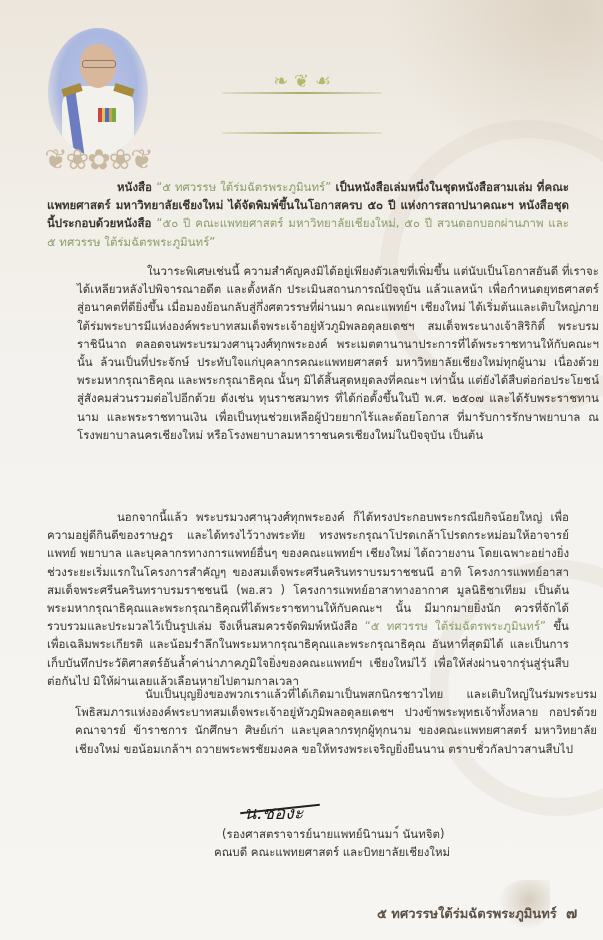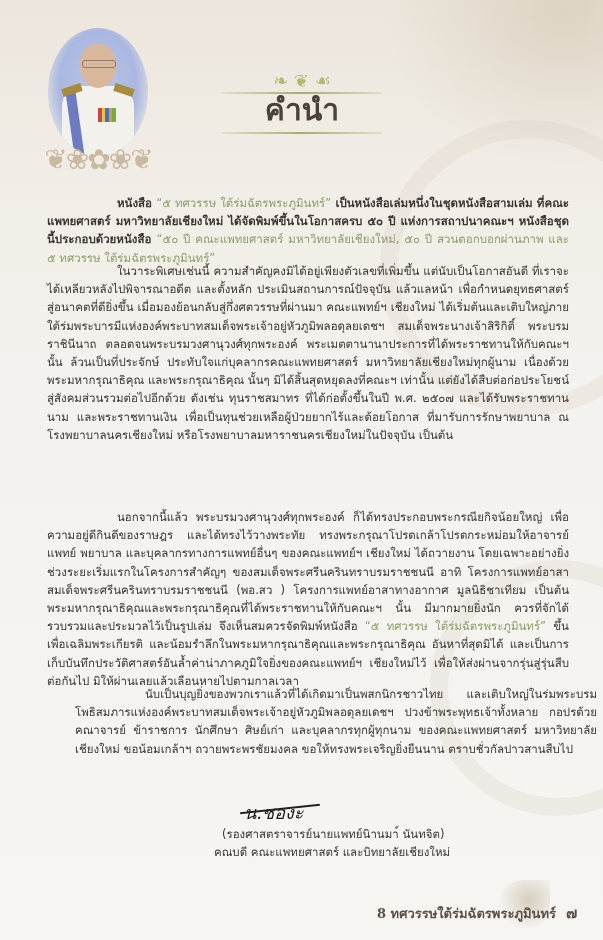--- a/index.html
+++ b/index.html
@@ -36,22 +36,22 @@
     color:#c8b9a0; font-size:28px; text-align:center; letter-spacing:-2px; line-height:40px;
   }
   .title-block { position:absolute; left:222px; top:70px; width:160px; height:80px; text-align:center; }
   .title-orn-top { position:absolute; left:0; top:0; width:160px; height:24px; color:#b3b96e; font-size:18px; line-height:22px; }
   .title-line { position:absolute; left:0; width:160px; height:2px; background: linear-gradient(90deg, rgba(166,172,100,0.2), #a9ad67, rgba(166,172,100,0.2)); }
   .title-text {
     position:absolute; left:0; top:22px; width:160px;
     font-family: "DejaVu Serif", serif; font-weight:bold; font-size:30px; color:#4b4138; line-height:36px;
   }
   .body-text { position:absolute; left:47px; width:522px; font-size:11.5px; line-height:18.2px; text-align:justify; text-align-last:left; }
-  .p1 { top:178px;margin-top:16px; }
-  .p2 { top:262px; }
+  .p1 { top:178px; }
+  .p2 { top:262px;margin-left:30px; }
   .p3 { top:496px;margin-top:12px; }
   .p4 { top:685px;margin-left:28px; }
   .indent { display:inline-block; width:70px; }
   .bold { font-weight:bold; color:#3a3530; }
   .green { color:#8c9f6a; }
   .signature {
     position:absolute; left:244px; top:778px; width:90px; height:34px;
     font-family: "DejaVu Serif", serif; font-style:italic; font-size:18px; color:#1b1b1b; line-height:34px;margin-top:18px;
   }
   .sig-line { position:absolute; left:240px; top:808px; width:80px; height:2px; background:#222; transform:rotate(-6deg); }
@@ -78,21 +78,20 @@
     <div class="medals"></div>
     <div class="head"></div>
     <div class="glasses"></div>
   </div>
   <div class="portrait-ornament">❦❀✿❀❦</div>
 </div>
 
 <div class="title-block">
   <div class="title-orn-top">❧ ❦ ☙</div>
   <div class="title-line" style="top:22px;"></div>
-  <div class="title-text">คำนำ</div>
   <div class="title-line" style="top:62px;"></div>
 </div>
 
 <div class="body-text p1">
   <span class="indent"></span><span class="bold">หนังสือ </span><span class="green">“๕ ทศวรรษ ใต้ร่มฉัตรพระภูมินทร์”</span><span class="bold"> เป็นหนังสือเล่มหนึ่งในชุดหนังสือสามเล่ม ที่คณะแพทยศาสตร์ มหาวิทยาลัยเชียงใหม่ ได้จัดพิมพ์ขึ้นในโอกาสครบ ๕๐ ปี แห่งการสถาปนาคณะฯ หนังสือชุดนี้ประกอบด้วยหนังสือ </span><span class="green">“๕๐ ปี คณะแพทยศาสตร์ มหาวิทยาลัยเชียงใหม่, ๕๐ ปี สวนดอกบอกผ่านภาพ และ ๕ ทศวรรษ ใต้ร่มฉัตรพระภูมินทร์”</span>
 </div>
 
 <div class="body-text p2">
   <span class="indent"></span><span>ในวาระพิเศษเช่นนี้ ความสำคัญคงมิได้อยู่เพียงตัวเลขที่เพิ่มขึ้น แต่นับเป็นโอกาสอันดี ที่เราจะได้เหลียวหลังไปพิจารณาอดีต และตั้งหลัก ประเมินสถานการณ์ปัจจุบัน แล้วแลหน้า เพื่อกำหนดยุทธศาสตร์สู่อนาคตที่ดียิ่งขึ้น เมื่อมองย้อนกลับสู่กึ่งศตวรรษที่ผ่านมา คณะแพทย์ฯ เชียงใหม่ ได้เริ่มต้นและเติบใหญ่ภายใต้ร่มพระบารมีแห่งองค์พระบาทสมเด็จพระเจ้าอยู่หัวภูมิพลอดุลยเดชฯ สมเด็จพระนางเจ้าสิริกิติ์ พระบรมราชินีนาถ ตลอดจนพระบรมวงศานุวงศ์ทุกพระองค์ พระเมตตานานาประการที่ได้พระราชทานให้กับคณะฯ นั้น ล้วนเป็นที่ประจักษ์ ประทับใจแก่บุคลากรคณะแพทยศาสตร์ มหาวิทยาลัยเชียงใหม่ทุกผู้นาม เนื่องด้วยพระมหากรุณาธิคุณ และพระกรุณาธิคุณ นั้นๆ มิได้สิ้นสุดหยุดลงที่คณะฯ เท่านั้น แต่ยังได้สืบต่อก่อประโยชน์สู่สังคมส่วนรวมต่อไปอีกด้วย ดังเช่น ทุนราชสมาทร ที่ได้ก่อตั้งขึ้นในปี พ.ศ. ๒๕๐๗ และได้รับพระราชทานนาม และพระราชทานเงิน เพื่อเป็นทุนช่วยเหลือผู้ป่วยยากไร้และด้อยโอกาส ที่มารับการรักษาพยาบาล ณ โรงพยาบาลนครเชียงใหม่ หรือโรงพยาบาลมหาราชนครเชียงใหม่ในปัจจุบัน เป็นต้น</span>
 </div>
@@ -104,14 +103,14 @@
 <div class="body-text p4">
   <span class="indent"></span><span>นับเป็นบุญยิ่งของพวกเราแล้วที่ได้เกิดมาเป็นพสกนิกรชาวไทย และเติบใหญ่ในร่มพระบรมโพธิสมภารแห่งองค์พระบาทสมเด็จพระเจ้าอยู่หัวภูมิพลอดุลยเดชฯ ปวงข้าพระพุทธเจ้าทั้งหลาย กอปรด้วยคณาจารย์ ข้าราชการ นักศึกษา ศิษย์เก่า และบุคลากรทุกผู้ทุกนาม ของคณะแพทยศาสตร์ มหาวิทยาลัยเชียงใหม่ ขอน้อมเกล้าฯ ถวายพระพรชัยมงคล ขอให้ทรงพระเจริญยิ่งยืนนาน ตราบชั่วกัลปาวสานสืบไป</span>
 </div>
 
 <div class="signature">น.ชองะ</div>
 <div class="sig-line"></div>
 <div class="sig-name">(รองศาสตราจารย์นายแพทย์นิานมา์  นันทจิต)</div>
 <div class="sig-title">คณบดี คณะแพทยศาสตร์ และบิทยาลัยเชียงใหม่</div>
 
 <div class="footer-swirl"></div>
-<div class="footer">8 ทศวรรษใต้ร่มฉัตรพระภูมินทร์</div>
+<div class="footer">๕ ทศวรรษใต้ร่มฉัตรพระภูมินทร์</div>
 <div class="page-num">๗</div>
 
 </body></html>

